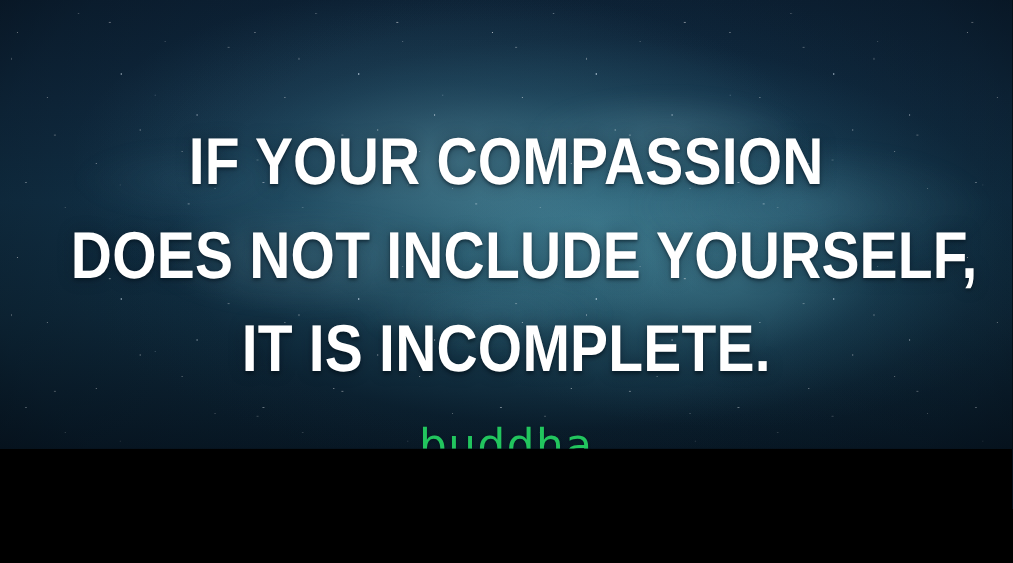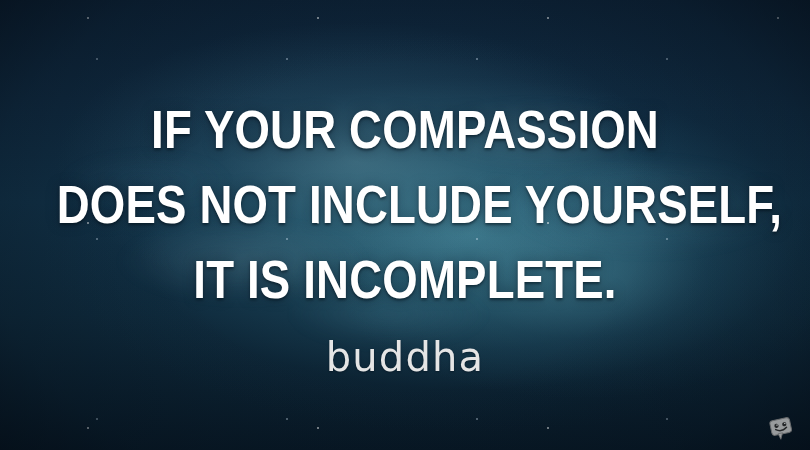--- a/index.html
+++ b/index.html
@@ -7,21 +7,21 @@
     padding: 0;
     background: #000;
   }
   body {
     font-family: "Liberation Sans", sans-serif;
   }
 
   #quote-card {
     position: relative;
     width: 810px;
-    height: 450px;
+    height: 359px;
     overflow: hidden;
     background: #0b1d2e;
   }
 
   
   .bg-layer {
     position: absolute;
     inset: 0;
     pointer-events: none;
   }
@@ -143,24 +143,24 @@
 
   #attribution {
     position: absolute;
     left: 0;
     right: 0;
     top: 336px;
     text-align: center;
     z-index: 5;
   }
   .attrib-text {
-    color: #e5e5e5;
+    color: #22c55e;
     font-family: "DejaVu Sans", sans-serif;
     font-weight: normal;
-    font-size: 40px;
+    font-size: 35px;
     line-height: 42px;
     letter-spacing: 1.2px;
     text-shadow: 0 1px 2px rgba(2,14,24,0.45);
   }
 
   
   #watermark {
     position: absolute;
     left: 766px;
     top: 414px;

